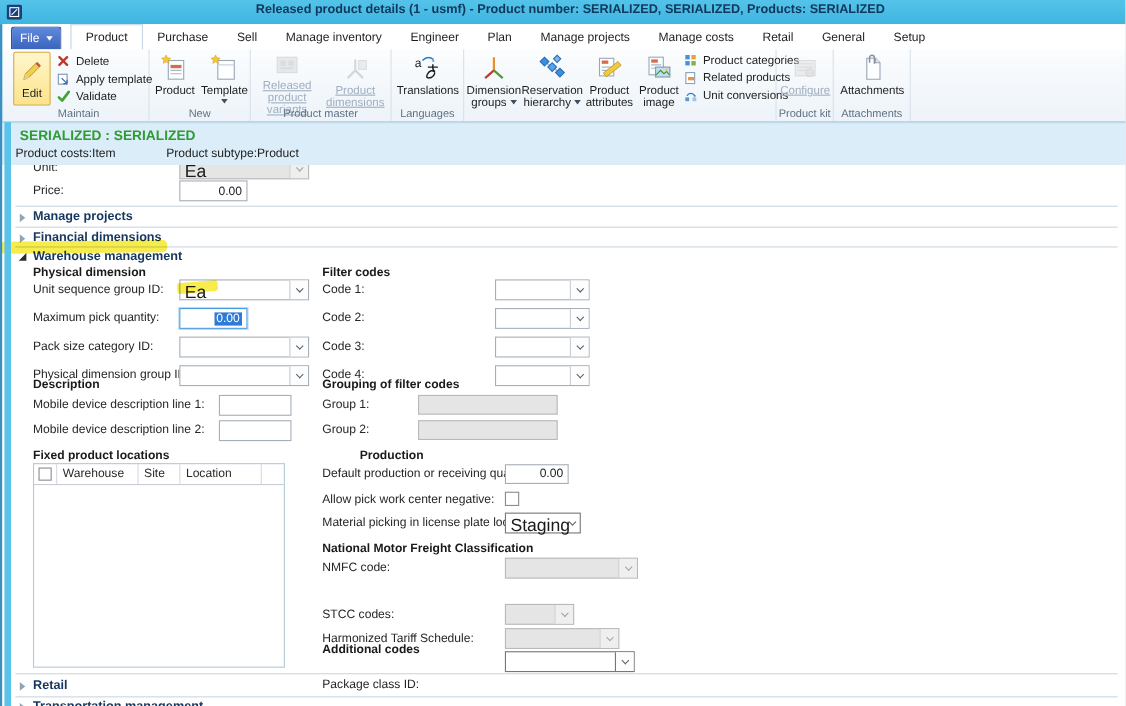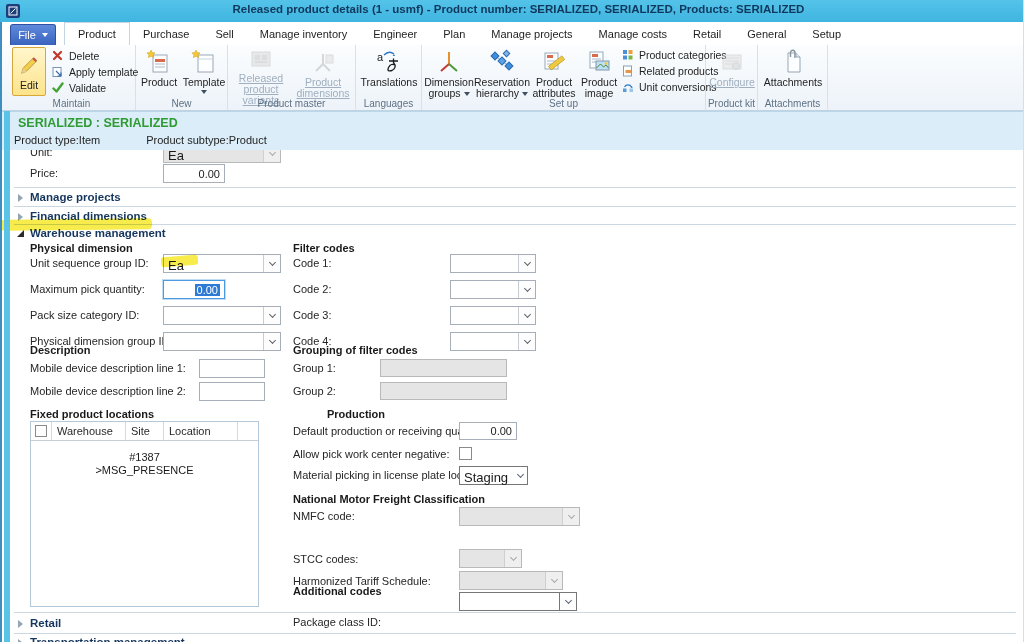--- a/index.html
+++ b/index.html
@@ -62,21 +62,21 @@
   .win-left { position:absolute; left:0; top:22px; width:2px; height:620px; background:#3E8FC0; }
 
   .lbl { position:absolute; font-size:11px; color:#262626; white-space:nowrap; }
   .subhead { position:absolute; font-size:11px; font-weight:bold; color:#1A1A1A; white-space:nowrap; }
   .fasttab { position:absolute; font-size:11.5px; font-weight:bold; color:#15365E; white-space:nowrap; }
   .tri-c { position:absolute; width:0; height:0; border-top:4px solid transparent; border-bottom:4px solid transparent; border-left:5px solid #93A5B5; }
   .tri-e { position:absolute; width:0; height:0; border-bottom:7px solid #2B2B2B; border-left:7px solid transparent; }
   .hdiv { position:absolute; left:14px; width:1002px; height:1px; background:#CBD8E2; }
 
   .dd { position:absolute; height:19px; background:#fff; border:1px solid #A6AFB8; }
-  .dd .val { position:absolute; left:4px; top:3px; font-size:13px; color:#1A1A1A; }
+  .dd .val { position:absolute; left:4px; top:3px; font-size:16px; color:#1A1A1A; }
   .dd .arr { position:absolute; right:0; top:0; bottom:0; width:17px; border-left:1px solid #C6CCD2;
              display:flex; align-items:center; justify-content:center; background:#FDFDFD; }
   .chev { width:5px; height:5px; border-right:1.2px solid #5A6470; border-bottom:1.2px solid #5A6470; transform:rotate(45deg); margin-top:-2px; }
   .dd.disabled { background:#E5E5E5; border-color:#B9B9B9; }
   .dd.disabled .arr { background:#EFEFEF; border-left-color:#CFCFCF; }
   .dd.disabled .chev { border-color:#A8A8A8; }
   .inp { position:absolute; height:19px; background:#fff; border:1px solid #A6AFB8; font-size:11px;
          display:flex; align-items:center; justify-content:flex-end; padding:0 4px; color:#1A1A1A; }
   .inp.disabled { background:#E5E5E5; border-color:#B9B9B9; }
   .inp.focused { border:1px solid #4C9BE0; box-shadow:0 0 0 1px #BFDCF3; }
@@ -312,21 +312,20 @@
             <svg width="12" height="12">
                 <rect x="1" y="7.5" width="3.5" height="3.5" fill="#5A9BD5"></rect>
                 <rect x="7.5" y="7.5" width="3.5" height="3.5" fill="#9DC3E6"></rect>
                 <path d="M2.5 6 a4 4 0 0 1 7 0" stroke="#2E77C8" fill="none" stroke-width="1.2"></path>
                 <path d="M9.5 5 l1.4 1.6 -2.3 .4z" fill="#2E77C8"></path>
               </svg>
           </span>
           <span>Unit conversions</span>
         </div>
       </div>
-      <div class="glabel">Set up</div>
     </div>
 
     <div class="rgroup" style="left:704px;width:52px;">
       <div class="bb disabled" style="left:2px;width:48px;">
         <span class="ic">
           <svg width="26" height="24">
               <rect x="4" y="4" width="18" height="14" fill="#D8DDE2" stroke="#B2BAC2"></rect>
               <path d="M6 7h14M6 10h14M6 13h14" stroke="#B2BAC2"></path>
               <circle cx="17" cy="15" r="3.5" fill="#C2C9D0" stroke="#A8B0B8"></circle>
             </svg>
@@ -347,21 +346,21 @@
         </span>
         <span class="cap">Attachments</span>
       </div>
       <div class="glabel">Attachments</div>
     </div>
   </div>
 
   <div class="record-band">
     <div class="rec-title">SERIALIZED : SERIALIZED</div>
     <div class="rec-row">
-      <span>Product type:</span>
+      <span>Product costs:</span>
       <span class="v">Item</span>
       <span class="rec-gap"></span>
       <span>Product subtype:</span>
       <span class="v">Product</span>
     </div>
   </div>
 
   <div class="form-area">
 
     <div class="lbl" style="left:30px;top:-4px;">Unit:</div>
@@ -470,24 +469,20 @@
     <div class="fpl-table">
       <div class="fpl-head">
         <div class="hc" style="width:21px;padding-left:0;">
             <span class="fpl-cb"></span>
           </div>
         <div class="hc" style="width:74px;">Warehouse</div>
         <div class="hc" style="width:38px;">Site</div>
         <div class="hc" style="width:74px;">Location</div>
         <div class="hc" style="flex:1;border-right:none;"></div>
       </div>
-      <div class="fpl-overlay">
-        <div>#1387</div>
-        <div>&gt;MSG_PRESENCE</div>
-      </div>
     </div>
 
     <div class="subhead" style="left:293px;top:258px;margin-left:34px;">Production</div>
     <div class="lbl" style="left:293px;top:275px;">Default production or receiving quantity:</div>
     <div class="inp" style="left:459px;top:272px;width:58px;height:18px;">
       <span>0.00</span>
     </div>
     <div class="lbl" style="left:293px;top:298px;">Allow pick work center negative:</div>
     <span class="cb" style="left:459px;top:297px;"></span>
     <div class="lbl" style="left:293px;top:319px;">Material picking in license plate locations:</div>

